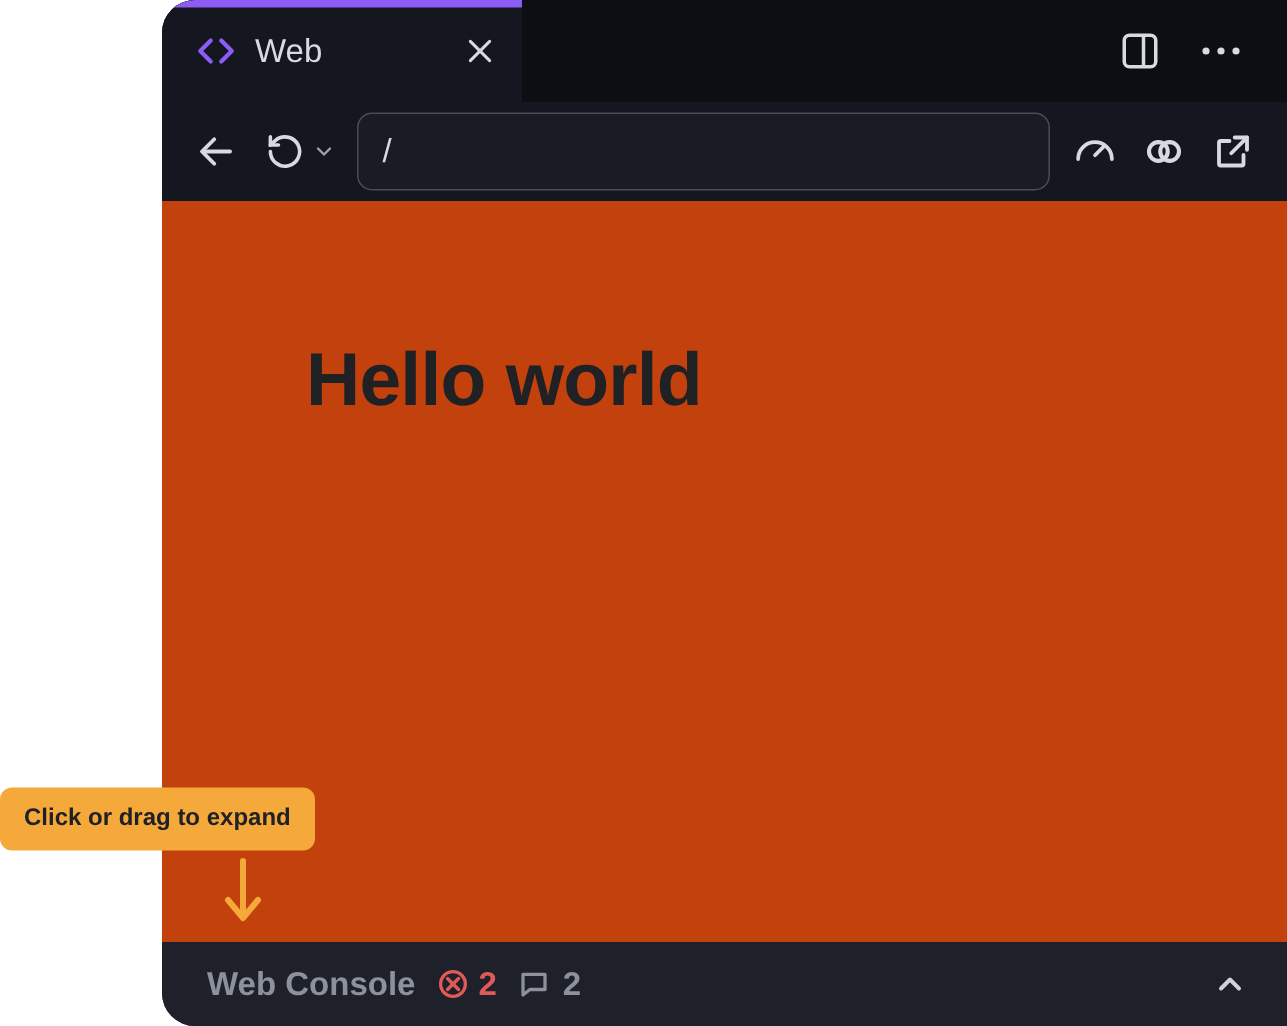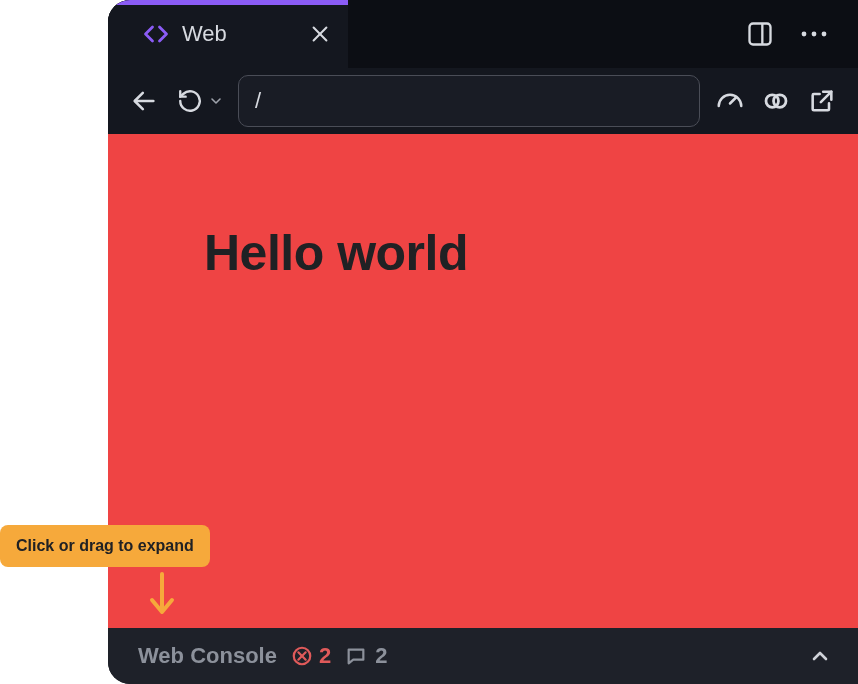--- a/index.html
+++ b/index.html
@@ -40,21 +40,21 @@
     height: 68px;
     display: flex;
     align-items: stretch;
     background: #0c0e14;
   }
   .tab {
     width: 240px;
     background: #14171f;
     display: flex;
     align-items: center;
-    padding-left: 34px;
+    padding-left: 22px;
     padding-right: 14px;
     gap: 12px;
     position: relative;
   }
   .tab .ticon { width: 28px; height: 28px; display:flex; align-items:center; justify-content:center; }
   .tab .title {
     flex: 1;
     color: #d7dae0;
     font-size: 22px;
     font-weight: 400;
@@ -92,21 +92,21 @@
     align-items: center;
     padding: 0 16px;
     color: #d7dae0;
     font-size: 22px;
     background: #191c25;
   }
 
   
   .viewport {
     flex: 1;
-    background: #ef4444;
+    background: #c2410c;
     padding: 90px 0 0 96px;
   }
   .viewport h1 {
     font-size: 50px;
     font-weight: 800;
     color: #202124;
     letter-spacing: -0.5px;
   }
 
   

